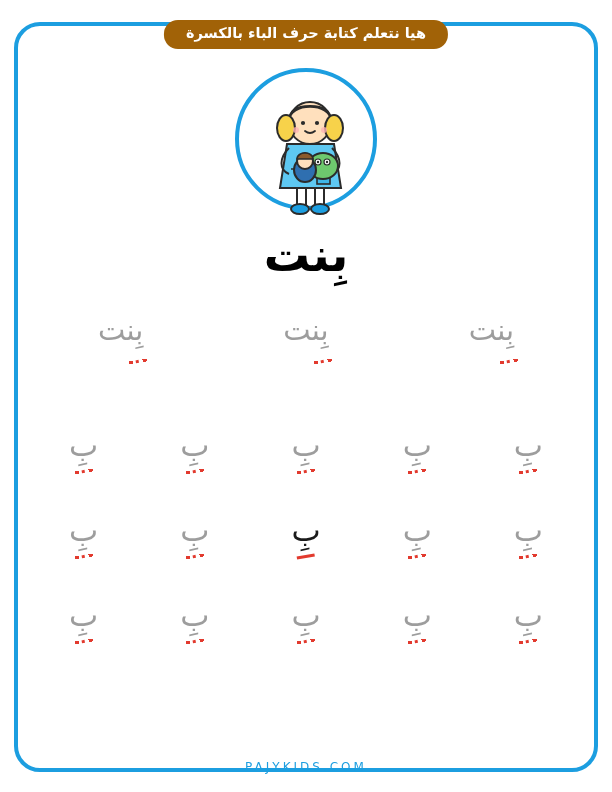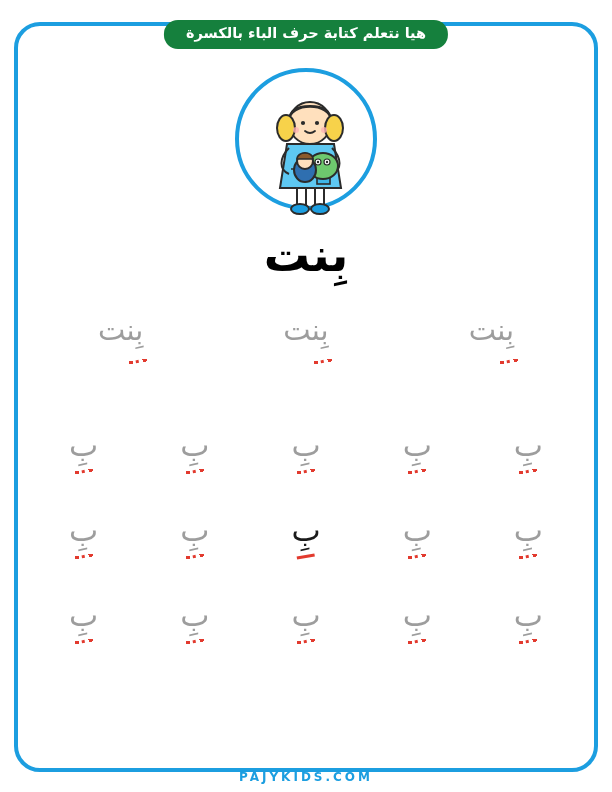--- a/index.html
+++ b/index.html
@@ -34,21 +34,21 @@
     border-radius: 26px;
     box-sizing: border-box;
   }
 
   
   .title-pill {
     position: absolute;
     left: 50%;
     top: 20px;
     transform: translateX(-50%);
-    background: #15803d;
+    background: #a16207;
     color: #ffffff;
     border-radius: 14px;
     padding: 6px 22px 7px 22px;
     font-size: 14.5px;
     font-weight: bold;
     white-space: nowrap;
     letter-spacing: 0px;
     line-height: 1.1;
     z-index: 5;
   }
@@ -143,26 +143,26 @@
   .kasra.solid {
     border-top: 3px solid #e23a2e;
   }
   .kasra.w-word { top: 44px; left: 66%; }
   .kasra.w-letter { top: 40px; left: 50%; }
 
   
   .footer {
     position: absolute;
     left: 0;
-    bottom: 8px;
+    bottom: 18px;
     width: 100%;
     text-align: center;
     color: #1c9ee0;
     font-size: 12px;
-    font-weight: bold;
+    font-weight: normal;
     letter-spacing: 3px;
   }
 </style>
 </head>
 <body>
 
 <div class="page">
 
   <div class="frame"></div>
 

